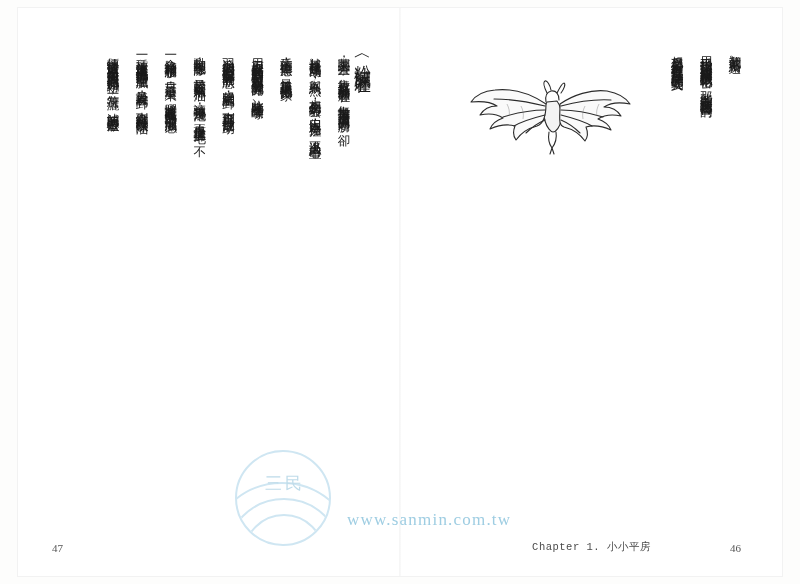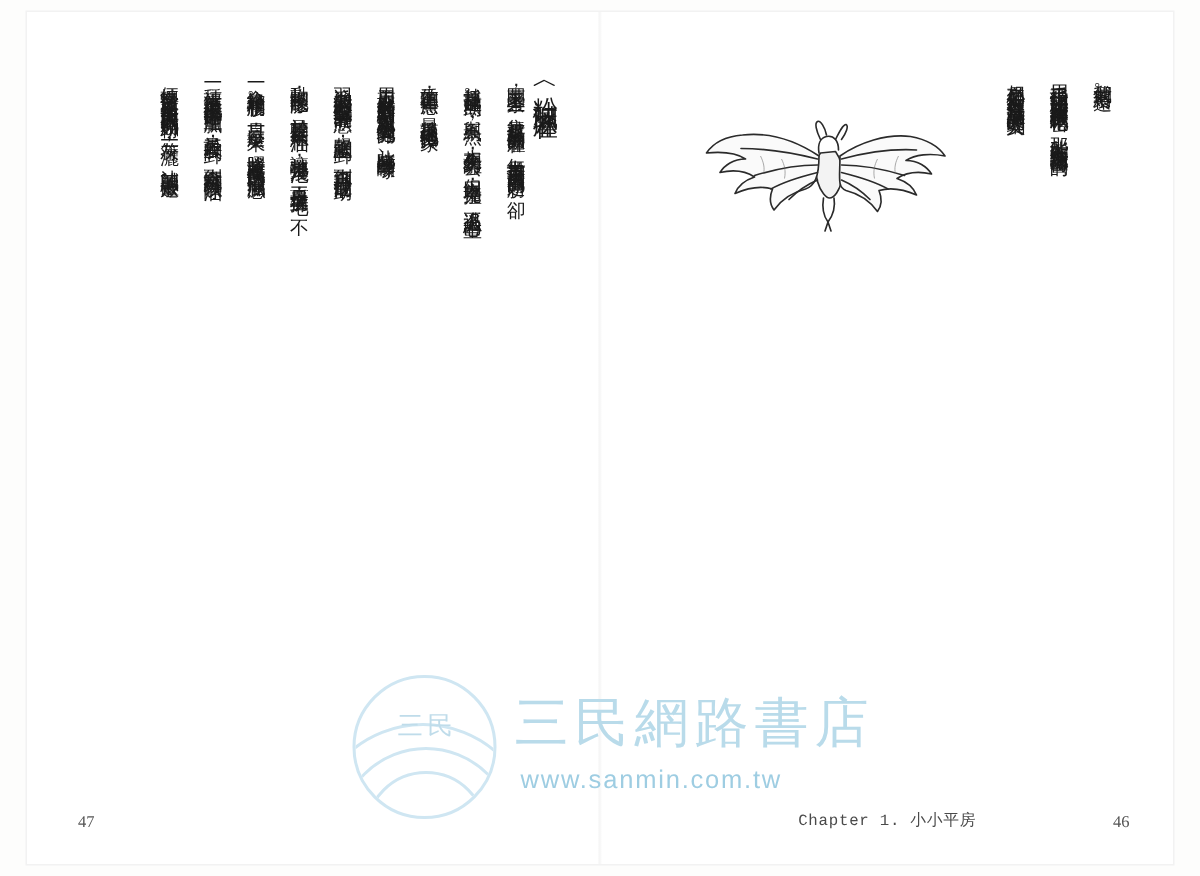--- a/index.html
+++ b/index.html
@@ -116,21 +116,21 @@
 
   
   .folio {
     position: absolute;
     bottom: 22px;
     font-family: "Liberation Serif", serif;
     font-size: 11px;
     color: #555;
   }
   .folio-left { left: 30px; }
-  .folio-right { right: 29px; margin-top: 38px; }
+  .folio-right { right: 41px; margin-top: 38px; }
 
   .running-head {
     position: absolute;
     bottom: 22px;
     left: 50%;
     transform: translateX(-50%);
     font-family: Liberation Mono, monospace;
     font-size: 10.5px;
     color: #4a4a4a;
     letter-spacing: 0.5px;
@@ -180,21 +180,21 @@
     left: 108px; top: 10px;
     font-family: "DejaVu Serif", "Liberation Serif", serif;
     font-size: 36px;
     letter-spacing: 4px;
     color: #b9dbea;
     white-space: nowrap;
   }
   .wm-url {
     position: absolute;
     left: 112px; top: 62px;
-    font-family: Liberation Sans, sans-serif;
+    font-family: Liberation Serif, serif;
     font-size: 17px;
     letter-spacing: 1.2px;
     color: #9ecde2;
     white-space: nowrap;
     text-align: center;
   }
 </style>
 </head>
 <body>
 
@@ -276,17 +276,16 @@
     <div class="folio folio-right">46</div>
   </div>
 
   <div class="watermark">
     <div class="wm-logo">
       <div class="ring r1"></div>
       <div class="ring r2"></div>
       <div class="ring r3"></div>
       <div class="wm-logo-text">三民</div>
     </div>
-    <div class="wm-name">三民網路書店</div>
     <div class="wm-url">www.sanmin.com.tw</div>
   </div>
 
 </div>
 
 </body></html>

